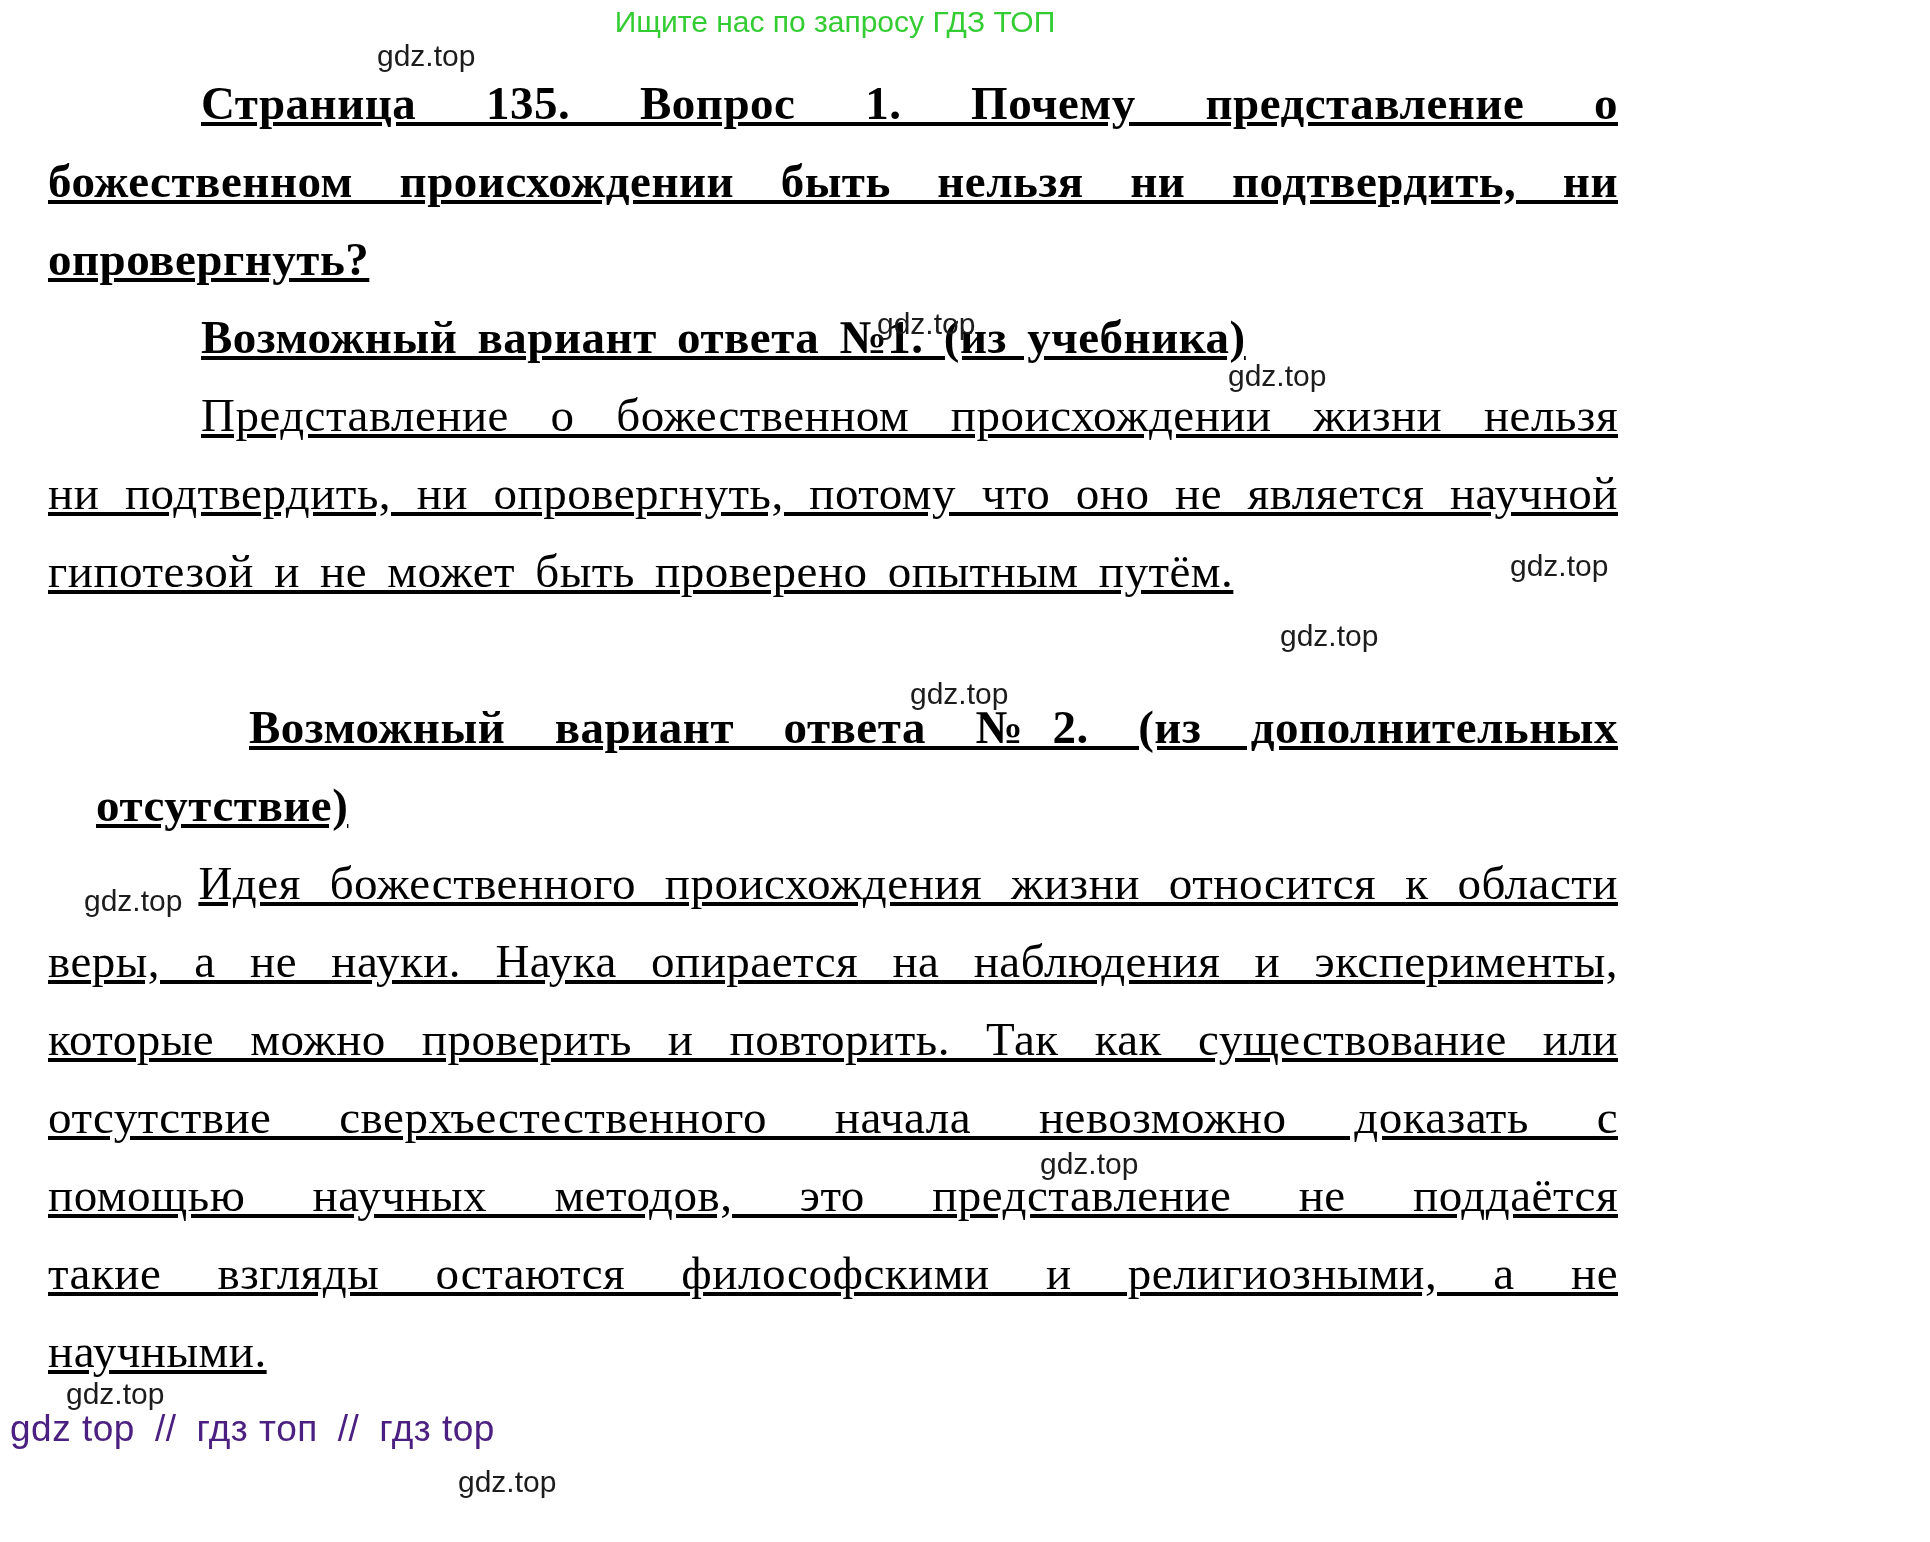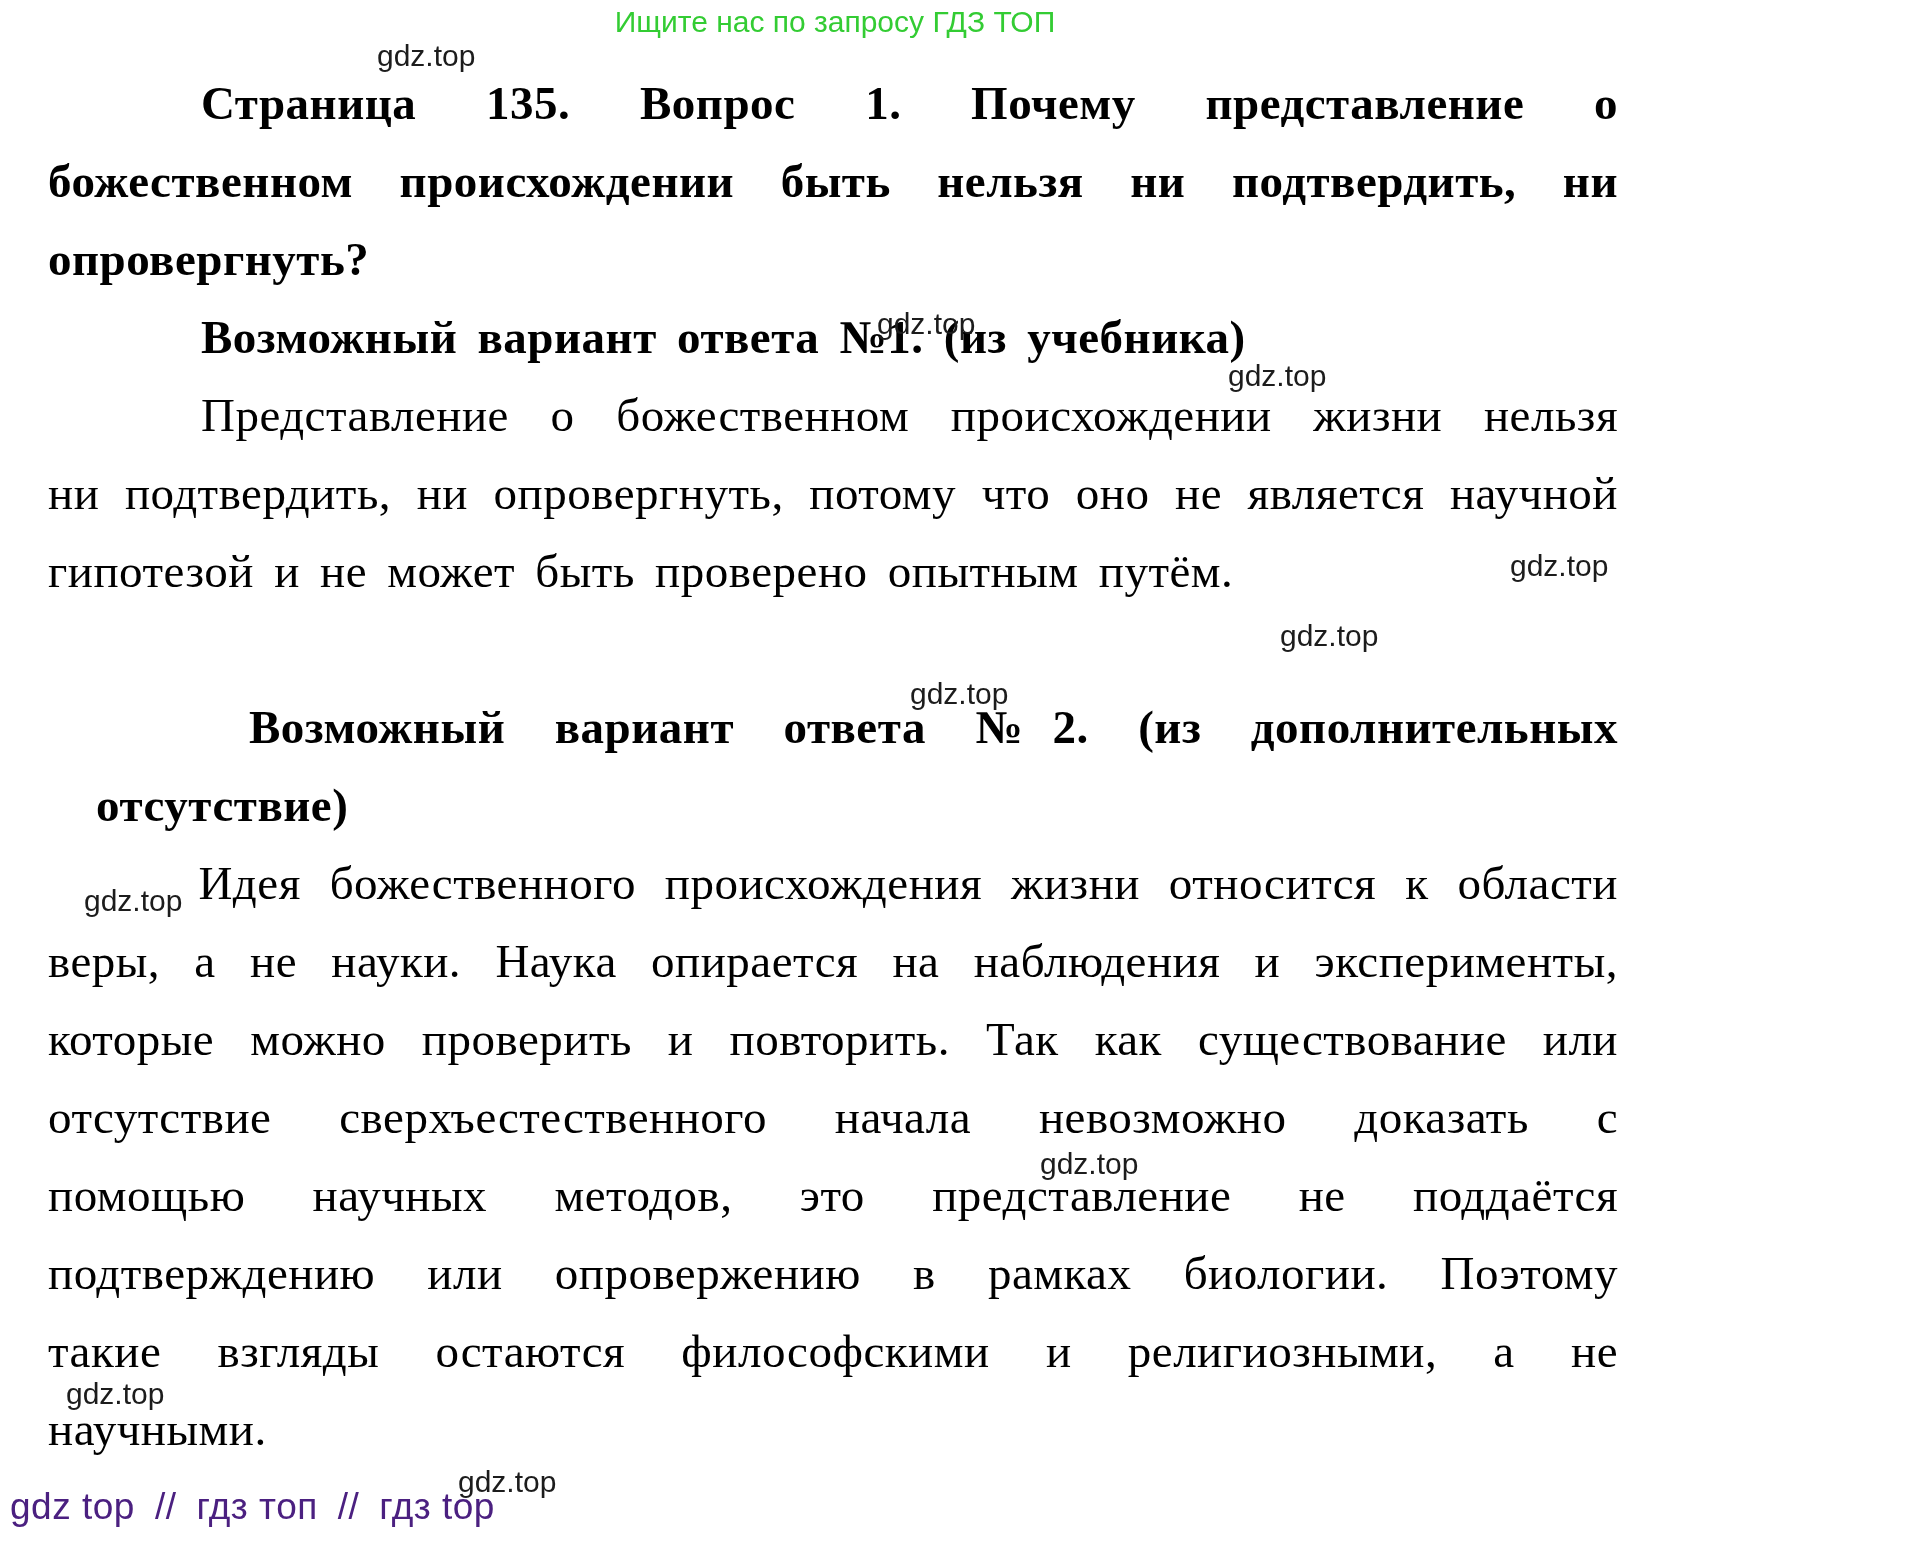--- a/index.html
+++ b/index.html
@@ -24,20 +24,21 @@
     color:#000000;
     word-spacing:8px;
     letter-spacing:0.5px;
   }
   .line{
     height:78px;
     line-height:78px;
     text-align:justify;
     text-align-last:justify;
     white-space:nowrap;
+    text-decoration:underline;
   }
   .line.last{
     text-align-last:left;
     white-space:normal;
   }
   .line.first-indent{text-indent:153px;}
   .block.bold .line{font-weight:bold;}
   .block.gap-before{margin-top:78px;margin-left:48px;}
   .wm{
     position:absolute;
@@ -91,21 +92,20 @@
       <div class="block bold gap-before">
         <div class="line first-indent">Возможный вариант ответа №2. (из дополнительных</div>
         <div class="line last">отсутствие)</div>
       </div>
       <div class="block">
         <div class="line"><span class="wm-inline" style="color: rgb(28, 28, 28);">gdz.top</span>Идея божественного происхождения жизни относится к области</div>
         <div class="line">веры, а не науки. Наука опирается на наблюдения и эксперименты,</div>
         <div class="line">которые можно проверить и повторить. Так как существование или</div>
         <div class="line">отсутствие сверхъестественного начала невозможно доказать с</div>
         <div class="line">помощью научных методов, это представление не поддаётся</div>
-        <div class="line">подтверждению или опровержению в рамках биологии. Поэтому</div>
         <div class="line">такие взгляды остаются философскими и религиозными, а не</div>
         <div class="line last">научными.</div>
       </div>
     </div>
 
   <div class="footer" id="footer" style="color: rgb(75, 32, 128);"><span class="seg">gdz top</span><span class="sep">//</span><span class="seg">гдз топ</span><span class="sep">//</span><span class="seg">гдз top</span></div>
 
   <div id="watermarks">
       <span class="wm" style="left: 377px; top: 40px; color: rgb(28, 28, 28);">gdz.top</span>
       <span class="wm" style="left: 877px; top: 308px; color: rgb(28, 28, 28);">gdz.top</span>

